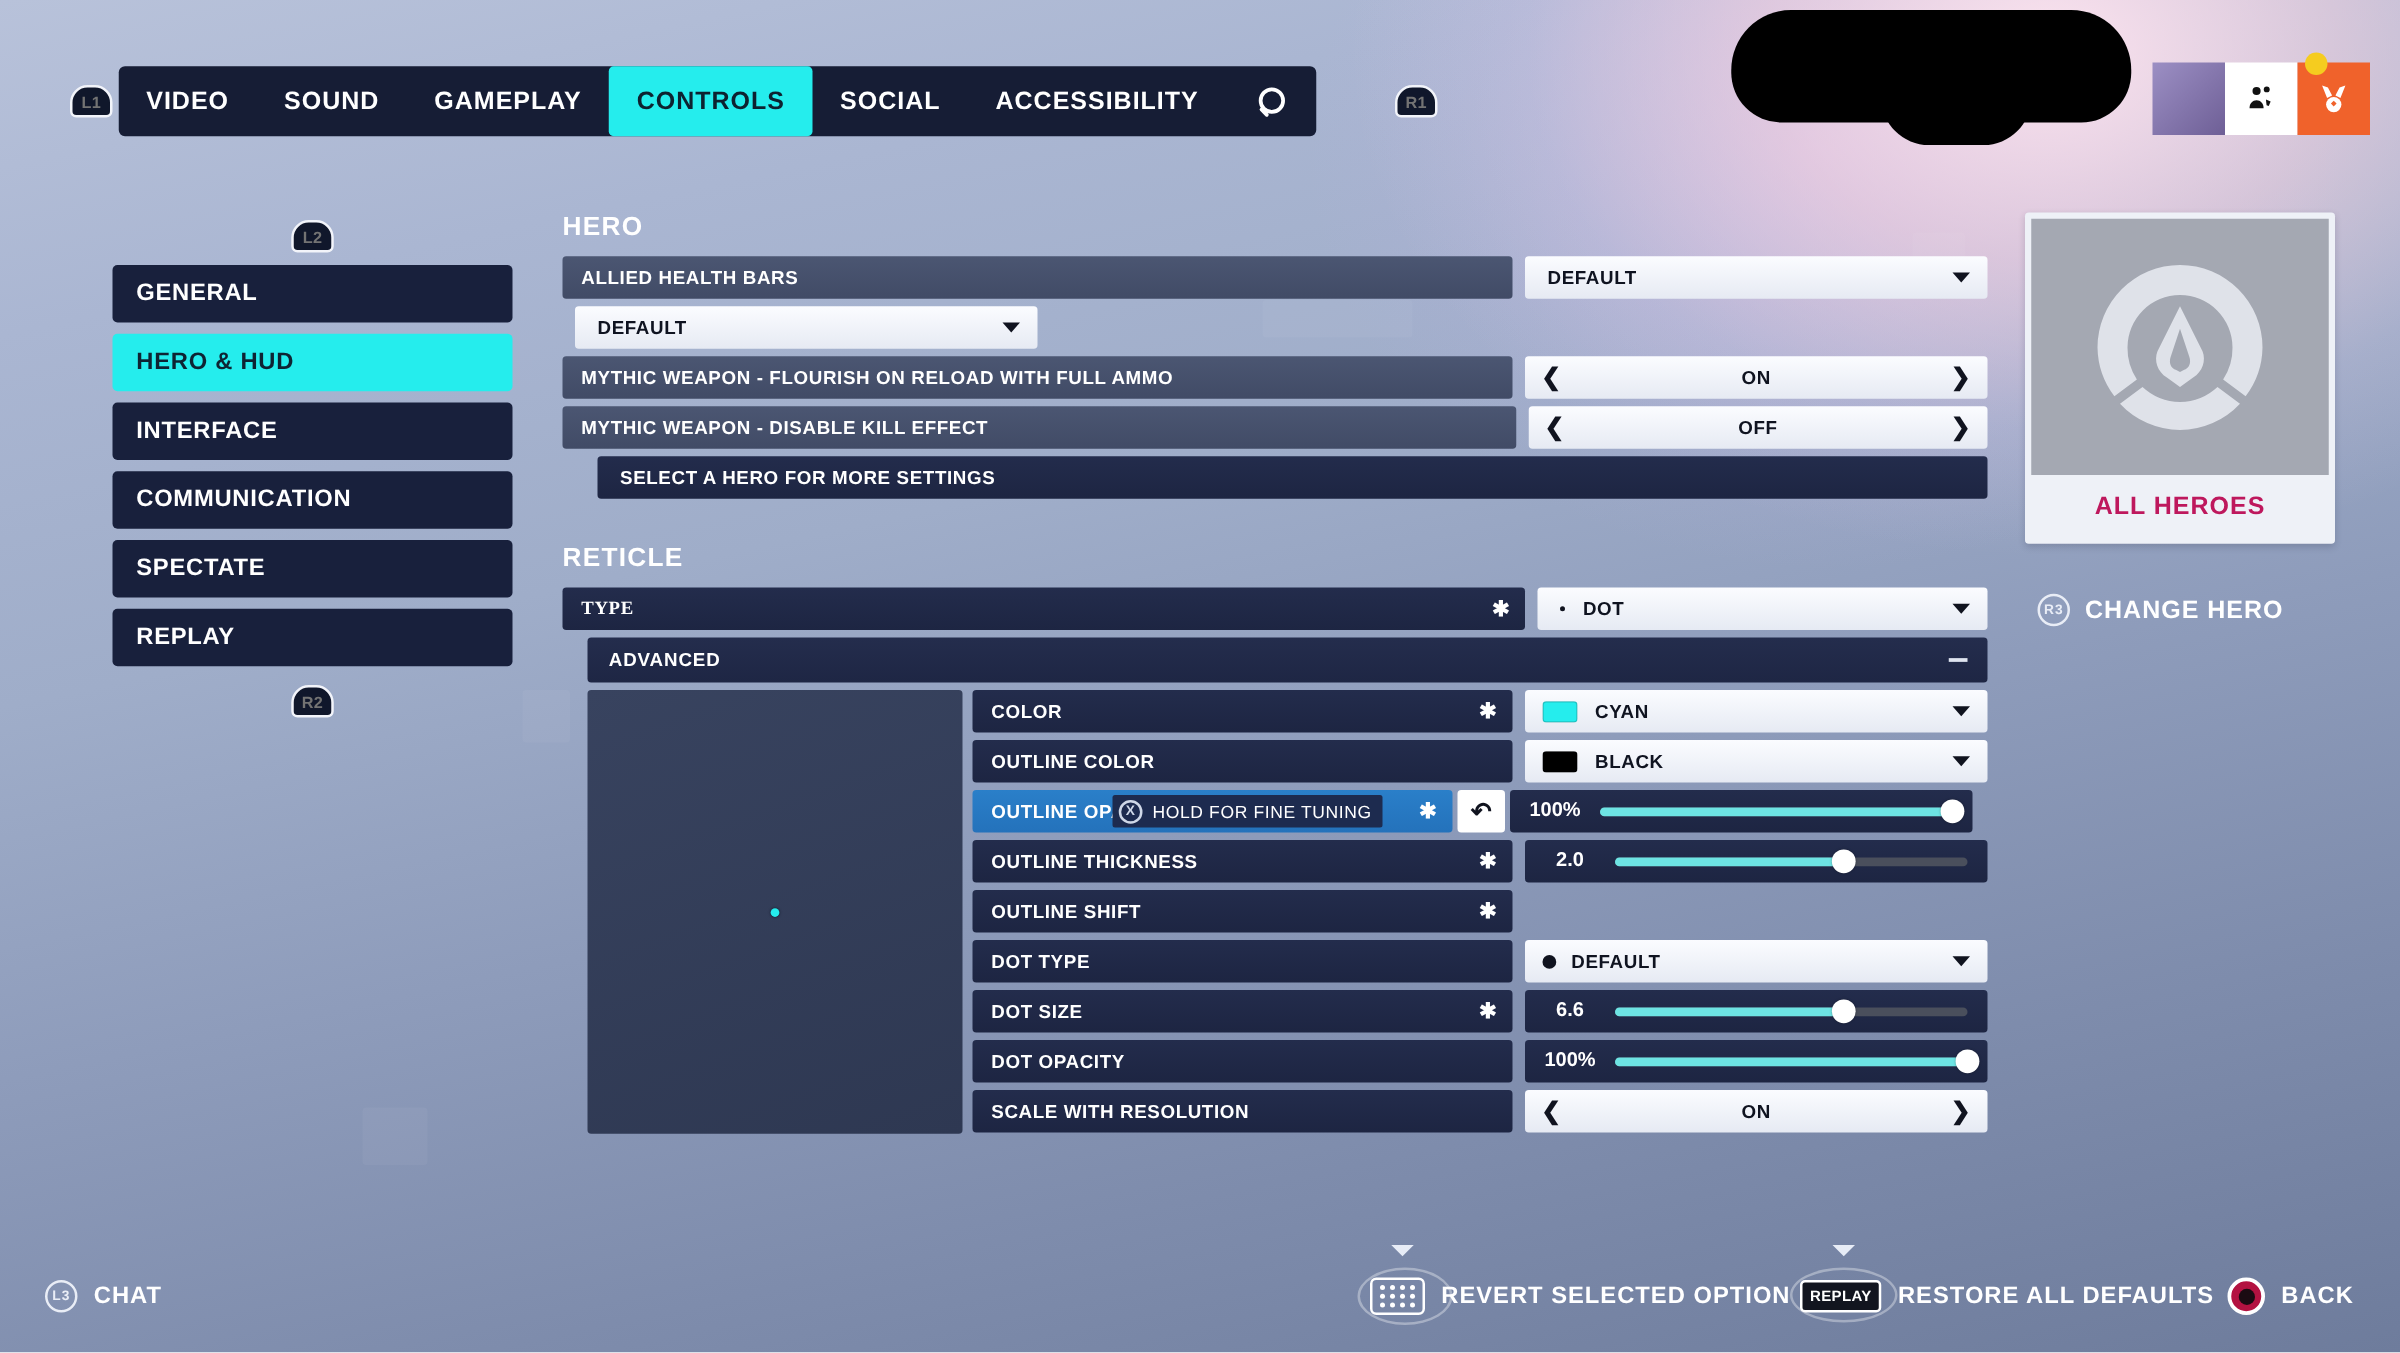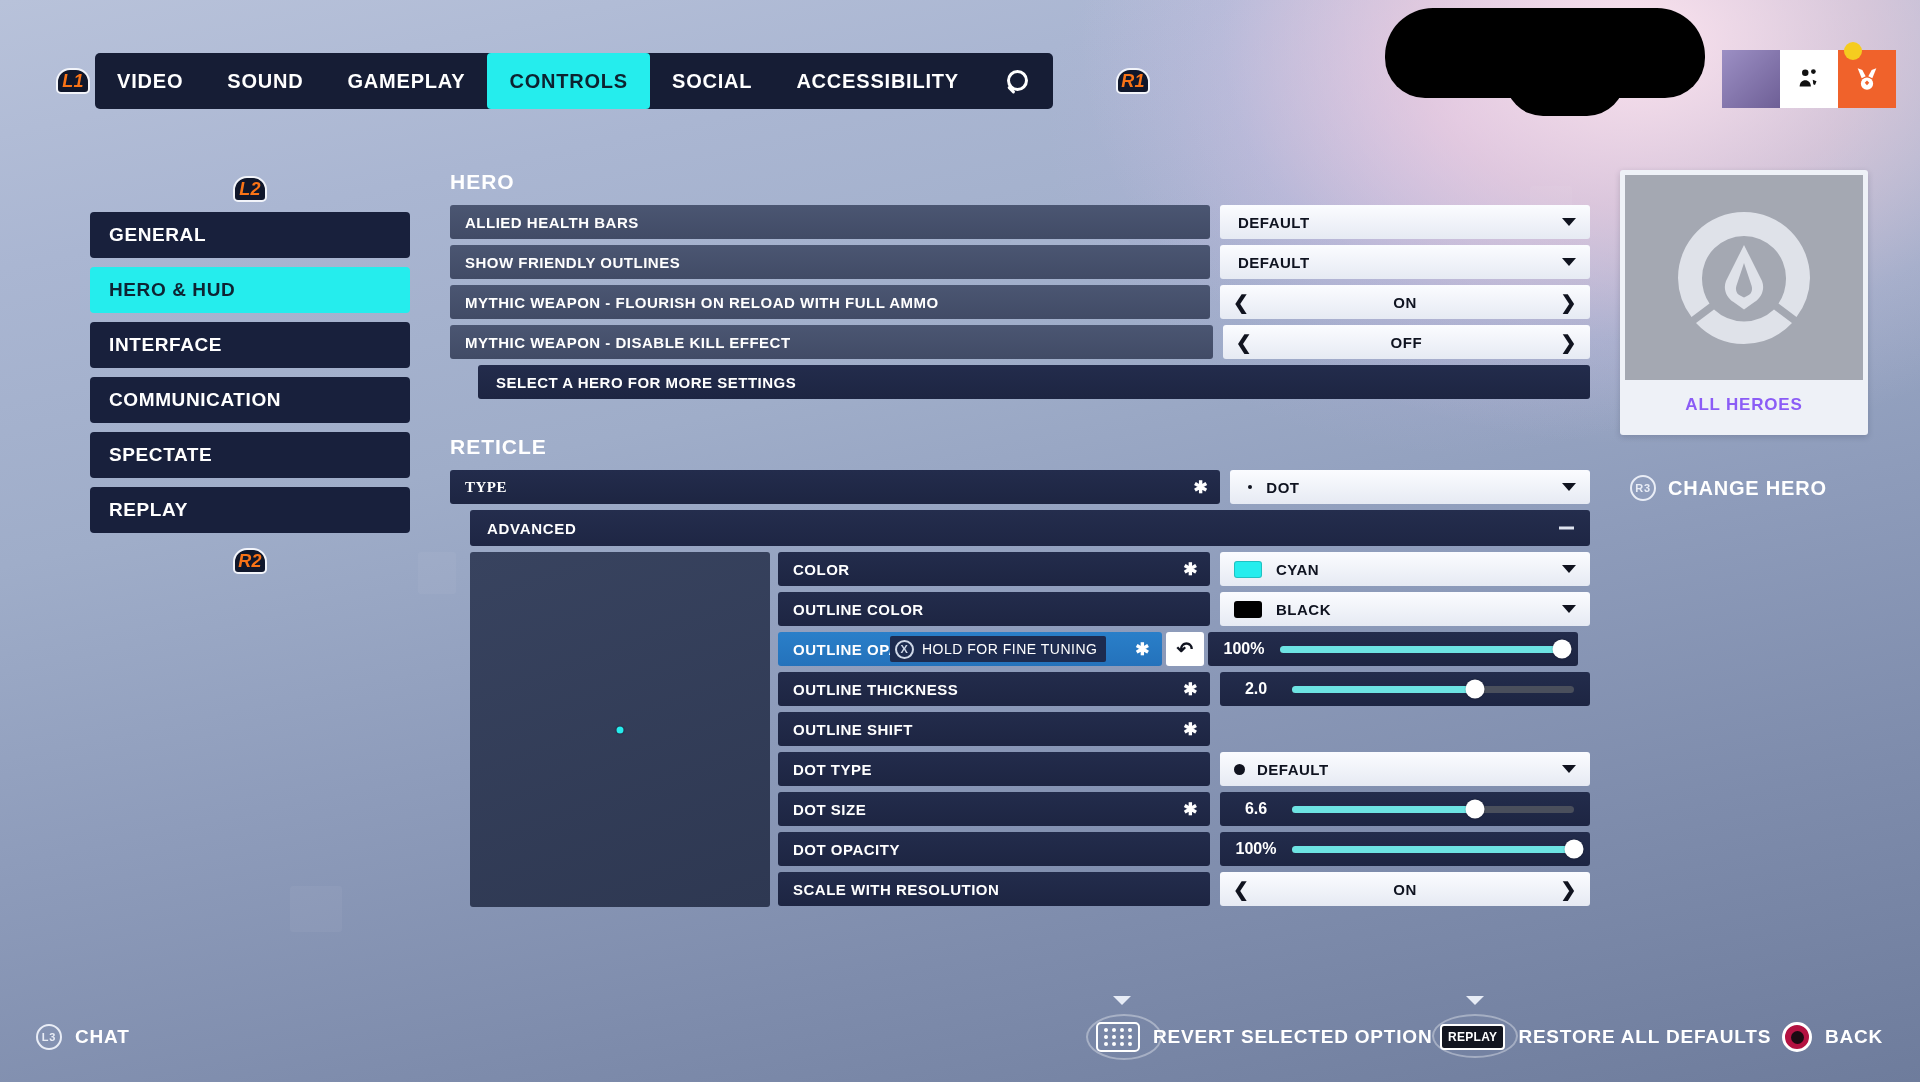--- a/index.html
+++ b/index.html
@@ -52,24 +52,23 @@
     width: 9px; height: 3.4px; background: #fff;
     transform: rotate(45deg); transform-origin: left center; border-radius: 2px;
   }
   
   .bumper {
     position: absolute;
     width: 34px; height: 26px;
     background: #10172b;
     border: 2.5px solid #f2f4fa;
     border-radius: 14px 14px 5px 5px;
-    color: #f97316; font-size: 18px; font-weight: 700;
+    color: #737373; font-size: 13px; font-weight: 700;
     display: flex; align-items: center; justify-content: center;
     letter-spacing: 0.2px;
-    font-style: italic;
   }
   #bumper-l1 { left: 56px; top: 68px; }
   #bumper-r1 { left: 1116px; top: 68px; }
   #bumper-l2 { left: 233px; top: 176px; }
   #bumper-r2 { left: 233px; top: 548px; }
 
   
   .tr-wrap { position: absolute; right: 24px; top: 50px; display: flex; align-items: center; gap: 0px; }
   .tr-tile { width: 58px; height: 58px; display:flex; align-items:center; justify-content:center; }
   .tr-tile.banner { background: linear-gradient(135deg,#9c8fc4,#6e5f96); }
@@ -213,21 +212,21 @@
     padding: 5px;
     box-shadow: 0 2px 6px rgba(20,28,50,0.18);
   }
   .heroimg {
     width: 238px; height: 205px;
     background: #a4a8b2;
     display: flex; align-items: center; justify-content: center;
   }
   .herolabel {
     height: 50px; display: flex; align-items: center; justify-content: center;
-    color: #8b5cf6; font-size: 17px; font-weight: 700; letter-spacing: 0.8px;
+    color: #be185d; font-size: 20px; font-weight: 700; letter-spacing: 0.8px;
   }
   .changehero {
     position: absolute; left: 1630px; top: 475px;
     display: flex; align-items: center; gap: 12px;
     color: #ffffff; font-size: 20px; font-weight: 700; letter-spacing: 0.8px;
   }
   .stickbtn {
     width: 26px; height: 26px; border-radius: 50%;
     border: 2.5px solid #e9edf6;
     color: #e9edf6; font-size: 11px; font-weight: 700;
@@ -319,21 +318,20 @@
 
   <div class="row" style="left:450px;top:205px;width:1140px;">
     <div class="rowlabel" style="width:760px;">ALLIED HEALTH BARS</div>
     <div class="ctrl" style="width:370px;margin-left:10px;">
       <span class="val">DEFAULT</span>
       <span class="chev-down"></span>
     </div>
   </div>
 
   <div class="row" style="left:450px;top:245px;width:1140px;">
-    <div class="rowlabel" style="width:760px;">SHOW FRIENDLY OUTLINES</div>
     <div class="ctrl" style="width:370px;margin-left:10px;">
       <span class="val">DEFAULT</span>
       <span class="chev-down"></span>
     </div>
   </div>
 
   <div class="row" style="left:450px;top:285px;width:1140px;">
     <div class="rowlabel" style="width:760px;">MYTHIC WEAPON - FLOURISH ON RELOAD WITH FULL AMMO</div>
     <div class="ctrl arrows" style="width:370px;margin-left:10px;">
       <span class="arw l">❮</span>

